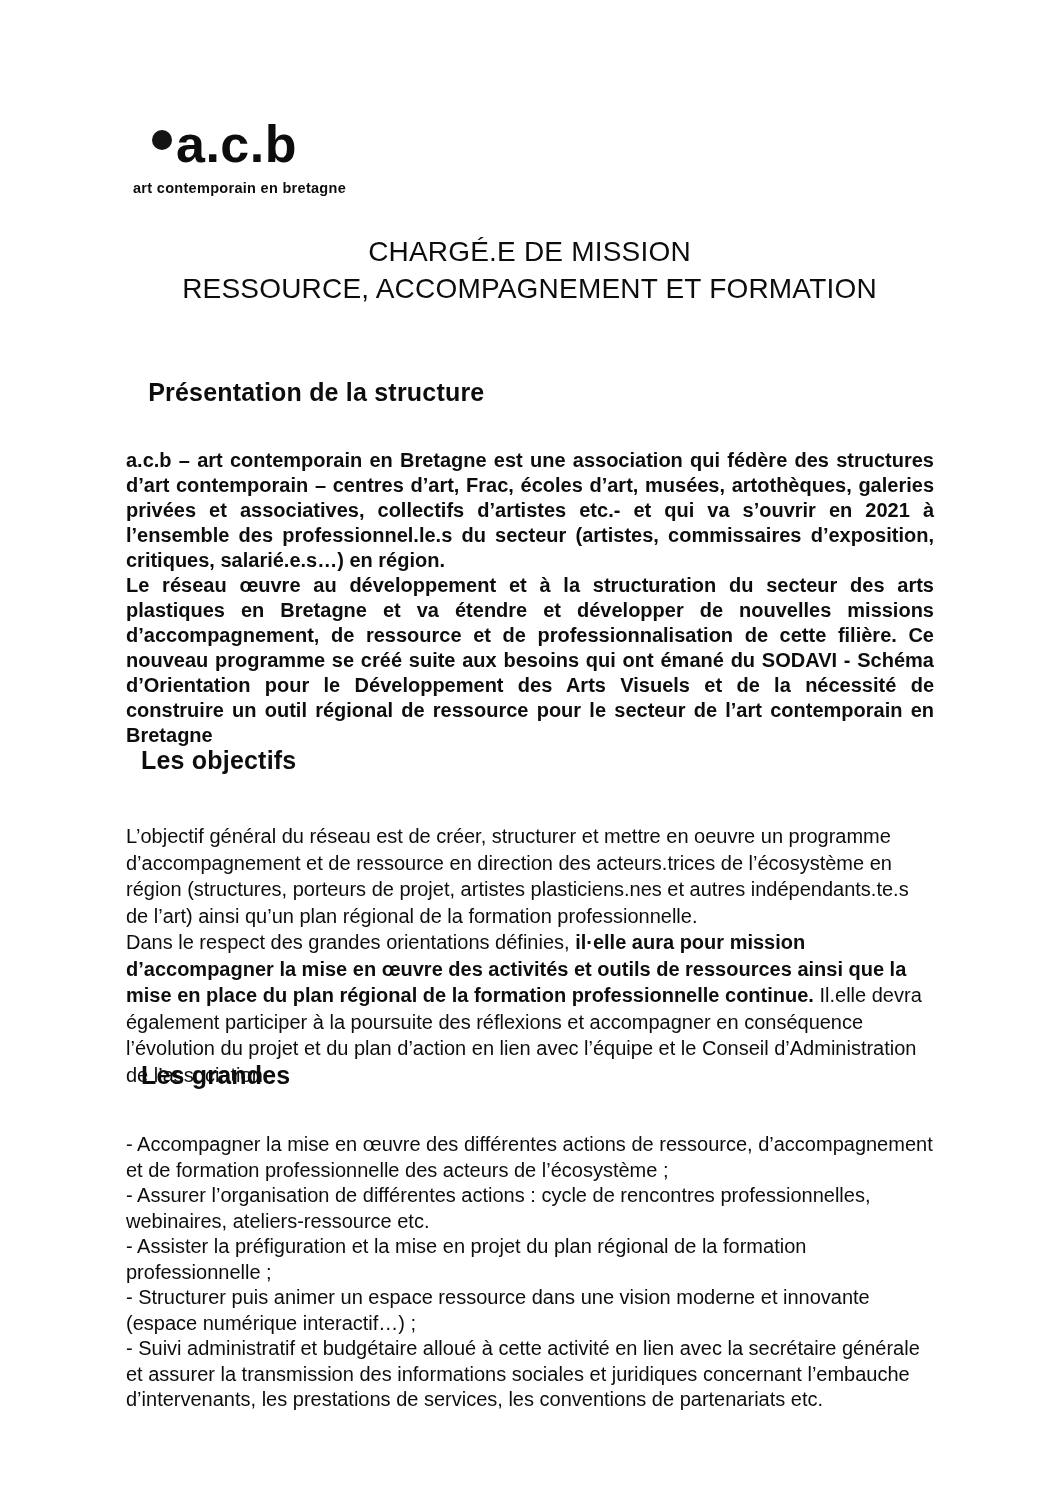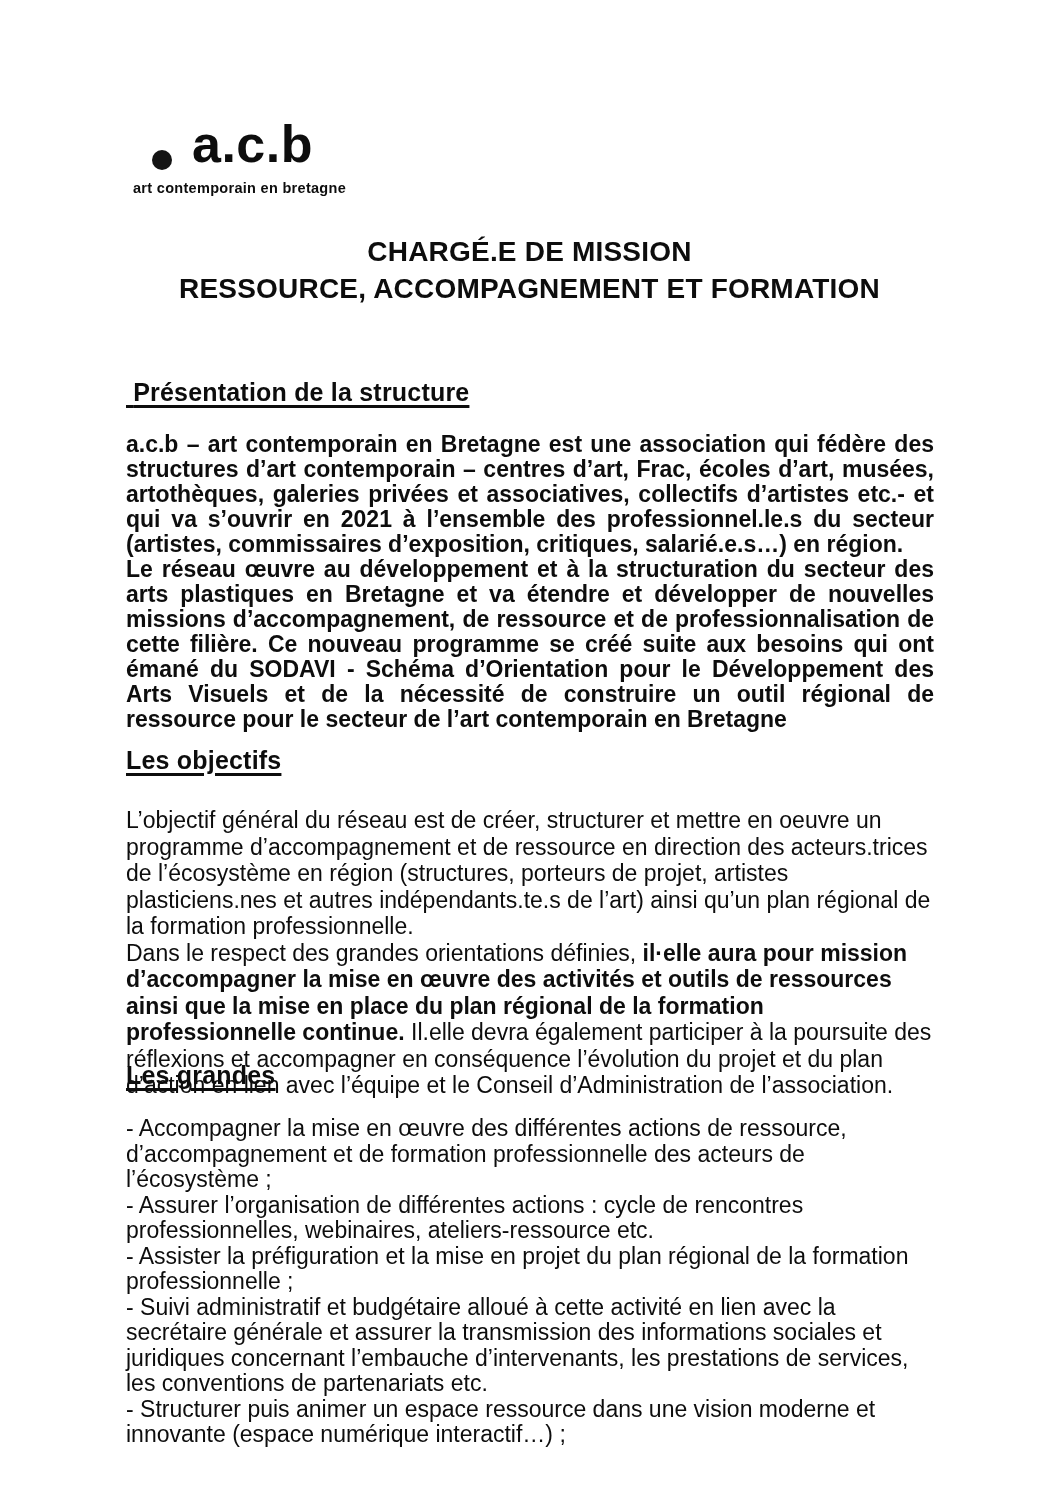--- a/index.html
+++ b/index.html
@@ -13,22 +13,22 @@
     overflow: hidden;
     margin: 0 auto;
   }
 
   
   .logo-row {
     position: absolute;
     left: 152px;
     top: 118px;
     display: flex;
-    align-items: flex-end;
-    gap: 20px;
+    align-items: flex-start;
+    gap: 4px;
   }
   .logo-dot {
     width: 20px;
     height: 20px;
     border-radius: 50%;
     background: #141414;
     margin-top: 12px;
   }
   .logo-brand {
     font-size: 52px;
@@ -46,50 +46,51 @@
   }
 
   
   .doc-title {
     position: absolute;
     left: 126px;
     top: 233px;
     width: 807px;
     text-align: center;
     font-size: 28px;
-    font-weight: 700;
+    font-weight: 400;
     line-height: 37px;
     letter-spacing: 0.2px;
   }
   .doc-title .title-line { display: block; }
 
   
   .section-heading {
     position: absolute;
     left: 126px;
     font-size: 25px;
     font-weight: 700;
     letter-spacing: 0.2px;
   }
   .section-heading .underlined {
-    text-decoration: underline;
     text-decoration-thickness: 3px;
     text-underline-offset: 4px;
     white-space: pre-wrap;
+    margin-left: 15px;
   }
   .heading-presentation { top: 378px; }
   .heading-objectifs   { top: 746px; }
   .heading-missions    { top: 1061px; }
 
   
   .body-block {
     position: absolute;
     left: 126px;
     width: 808px;
-    font-size: 23px;
+    font-size: 20px;
+    margin-top: 16px;
   }
   .body-block p { margin: 0; }
 
   .presentation-text {
     top: 432px;
     font-weight: 700;
     line-height: 25px;
     text-align: justify;
   }
   .objectifs-text {
@@ -138,17 +139,17 @@
     <p><span>Dans le respect des grandes orientations définies, </span><span class="bold-inline">il·elle aura pour mission d’accompagner la mise en œuvre des activités et outils de ressources ainsi que la mise en place du plan régional de la formation professionnelle continue.</span><span> Il.elle devra également participer à la poursuite des réflexions et accompagner en conséquence l’évolution du projet et du plan d’action en lien avec l’équipe et le Conseil d’Administration de l’association.</span></p>
   </div>
 
   <div class="section-heading heading-missions">
     <span class="underlined">Les grandes</span>
   </div>
   <div class="body-block missions-text">
     <p>- Accompagner la mise en œuvre des différentes actions de ressource, d’accompagnement et de formation professionnelle des acteurs de l’écosystème ;</p>
     <p>- Assurer l’organisation de différentes actions : cycle de rencontres professionnelles, webinaires, ateliers-ressource etc.</p>
     <p>- Assister la préfiguration et la mise en projet du plan régional de la formation professionnelle ;</p>
+    <p>- Structurer puis animer un espace ressource dans une vision moderne et innovante (espace numérique interactif…) ;</p>
     <p>- Suivi administratif et budgétaire alloué à cette activité en lien avec la secrétaire générale et assurer la transmission des informations sociales et juridiques concernant l’embauche d’intervenants, les prestations de services, les conventions de partenariats etc.</p>
-    <p>- Structurer puis animer un espace ressource dans une vision moderne et innovante (espace numérique interactif…) ;</p>
   </div>
 
 </div>
 
 </body></html>

